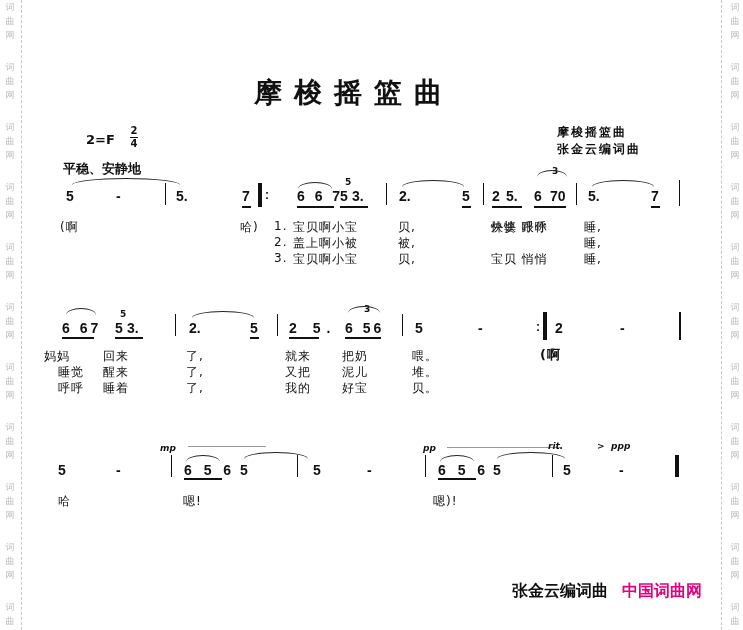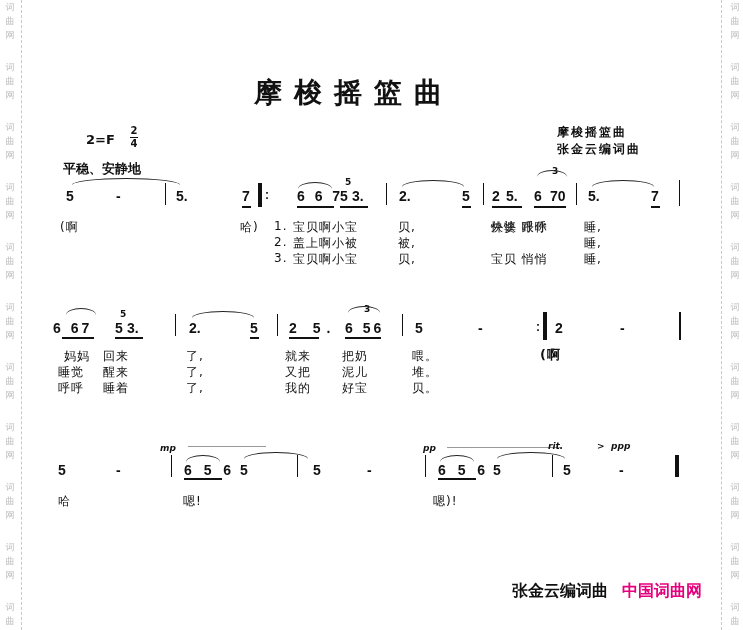--- a/index.html
+++ b/index.html
@@ -182,21 +182,21 @@
     <span class="lyric" style="left:274px;top:251px">3.</span>
     <span class="lyric" style="left:293px;top:251px">宝贝啊小宝</span>
     <span class="lyric" style="left:398px;top:251px">贝,</span>
     <span class="lyric" style="left:491px;top:251px">宝贝 悄悄</span>
     <span class="lyric" style="left:584px;top:251px">睡,</span>
   </div>
 </div>
 
 <div>
   <div class="slur" style="left:66px;top:308px;width:30px"></div>
-  <span class="note" style="left:53px;top:320px;letter-spacing:3px">6 67</span>
+  <span class="note" style="left:62px;top:320px;letter-spacing:3px">6 67</span>
   <div class="uline" style="left:62px;top:337px;width:32px"></div>
   <span class="small" style="left:120px;top:309px;font-style:normal">5</span>
   <span class="note" style="left:115px;top:320px">5</span>
   <span class="note" style="left:127px;top:320px">3.</span>
   <div class="uline" style="left:115px;top:337px;width:28px"></div>
   <div class="barline" style="left:175px;top:314px;height:22px"></div>
   <div class="slur" style="left:192px;top:311px;width:62px"></div>
   <span class="note" style="left:189px;top:320px">2.</span>
   <span class="note" style="left:250px;top:320px">5</span>
   <div class="uline" style="left:250px;top:337px;width:9px"></div>
@@ -210,21 +210,21 @@
   <div class="barline" style="left:402px;top:314px;height:22px"></div>
   <span class="note" style="left:415px;top:320px">5</span>
   <span class="note" style="left:478px;top:320px">-</span>
   <span class="note" style="left:536px;top:320px;font-size:12px">:</span>
   <div class="barline thick" style="left:543px;top:312px;height:28px"></div>
   <span class="note" style="left:555px;top:320px">2</span>
   <span class="note" style="left:620px;top:320px">-</span>
   <div class="barline" style="left:679px;top:312px;height:28px;width:2px"></div>
 
   <div>
-    <span class="lyric" style="left:64px;top:348px">妈妈</span>
+    <span class="lyric" style="left:44px;top:348px">妈妈</span>
     <span class="lyric" style="left:103px;top:348px">回来</span>
     <span class="lyric" style="left:186px;top:348px">了,</span>
     <span class="lyric" style="left:285px;top:348px">就来</span>
     <span class="lyric" style="left:342px;top:348px">把奶</span>
     <span class="lyric" style="left:412px;top:348px">喂。</span>
   </div>
   <div>
     <span class="lyric" style="left:58px;top:364px">睡觉</span>
     <span class="lyric" style="left:103px;top:364px">醒来</span>
     <span class="lyric" style="left:186px;top:364px">了,</span>

